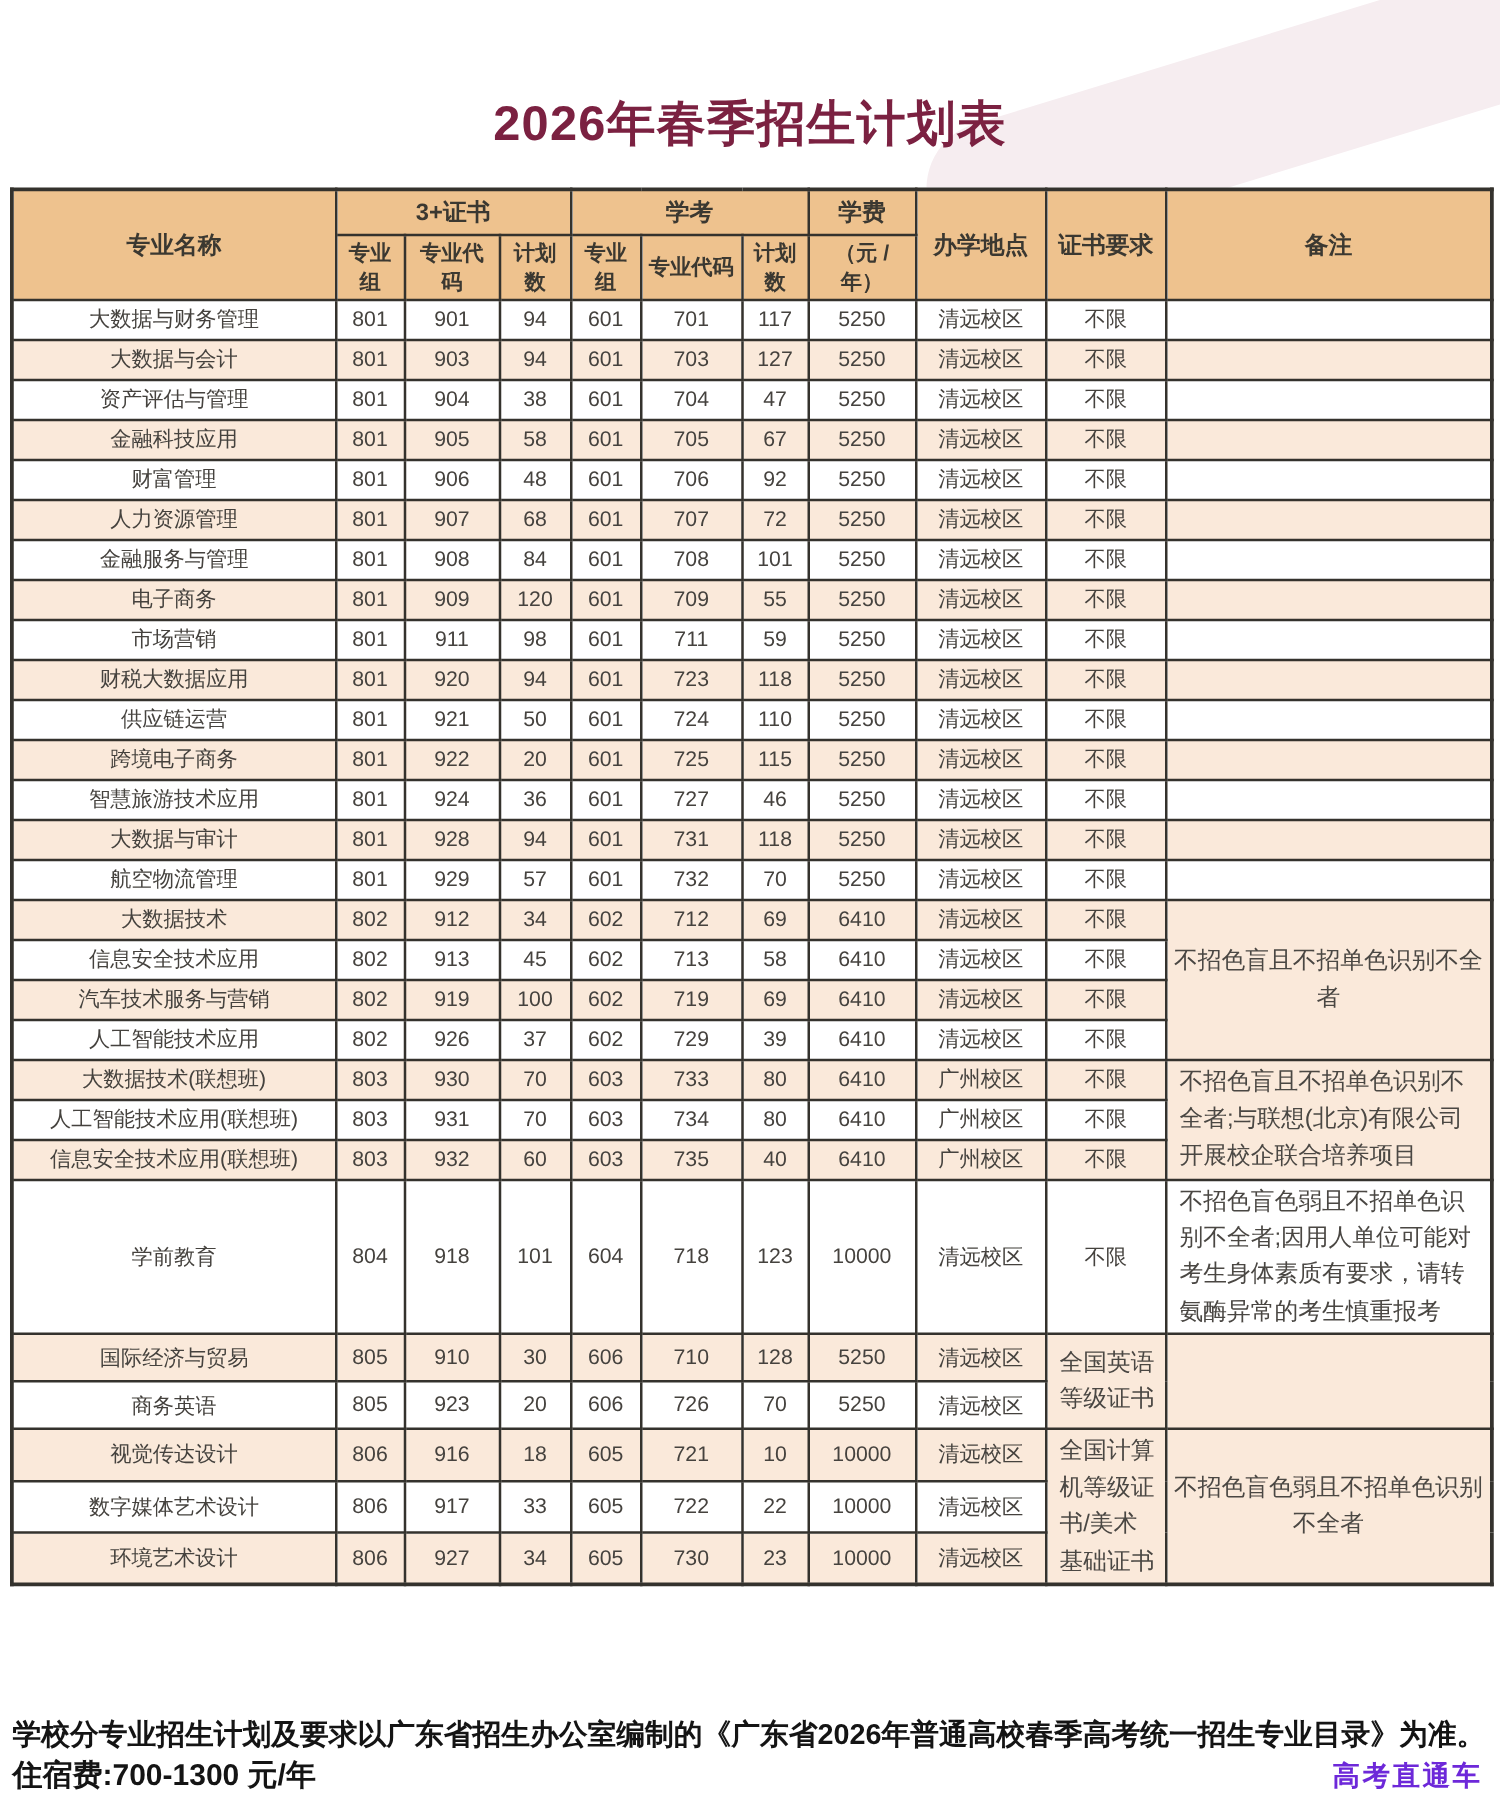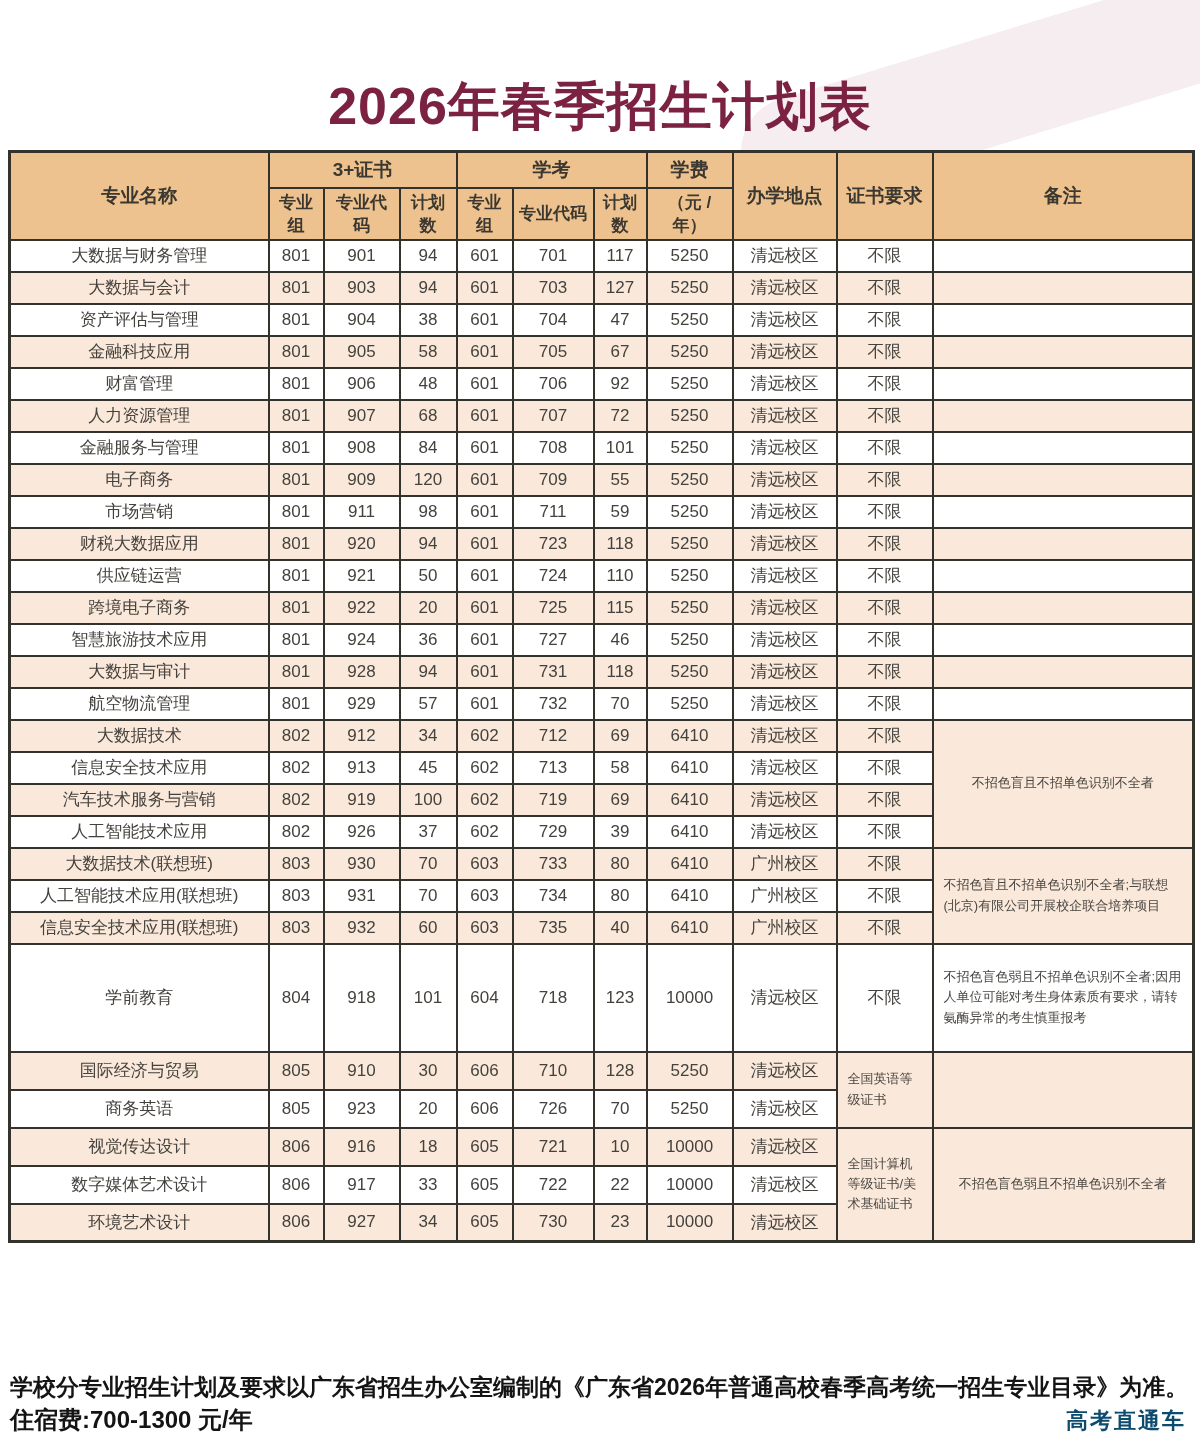--- a/index.html
+++ b/index.html
@@ -18,21 +18,21 @@
     width:620px;height:108px;
     background:#f6edf0;
     border-radius:90px;
     transform:rotate(-17deg);
     z-index:0;
   }
   .title{
     position:absolute;
     top:72px;left:0;width:100%;
     text-align:center;
-    font-size:52px;
+    font-size:39px;
     font-weight:900;
     letter-spacing:1px;
     color:#7b2141;
     z-index:2;
   }
   table.plan{
     position:absolute;
     left:8px;top:150px;
     width:1184px;
     border-collapse:collapse;
@@ -62,34 +62,34 @@
   .plan tbody tr{height:32px;}
   .plan tbody td{
     font-size:17px;
     color:#45423e;
     background:#ffffff;
   }
   .plan tbody tr.p td{background:#fae9da;}
   .plan tbody td.bg-p{background:#fae9da;}
   .plan tbody td.bg-w{background:#ffffff;}
   .plan tbody td.left{text-align:left;padding-left:10px;padding-right:8px;}
-  .plan tbody td.small{font-size:13px;line-height:1.55;color:#4a4743;}
+  .plan tbody td.small{font-size:19px;line-height:1.55;color:#4a4743;}
   .footer-line1{
     position:absolute;left:10px;top:1404px;
     font-size:24px;font-weight:800;color:#141414;
     z-index:2;
   }
   .footer-line2{
     position:absolute;left:10px;top:1372px;width:1185px;
     font-size:23px;font-weight:800;color:#141414;
     z-index:2;white-space:nowrap;
   }
   .watermark{
     position:absolute;right:14px;top:1406px;
-    font-size:22px;color:#0c4a6e;font-weight:600;
+    font-size:22px;color:#6d28d9;font-weight:600;
     letter-spacing:2px;z-index:2;
   }
 </style>
 </head>
 <body>
 
 <div class="swoosh"></div>
 
 <div class="title">2026年春季招生计划表</div>
 

